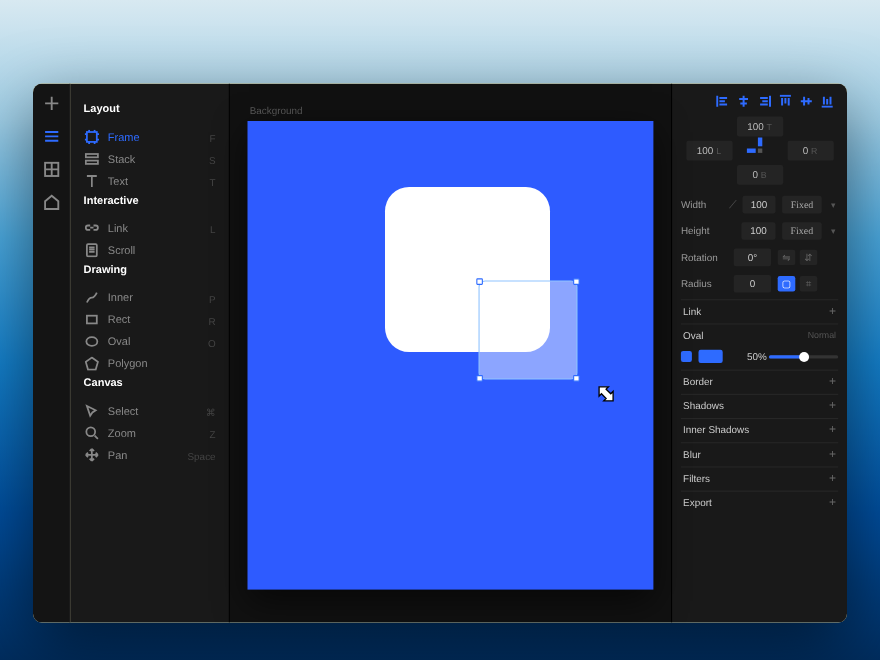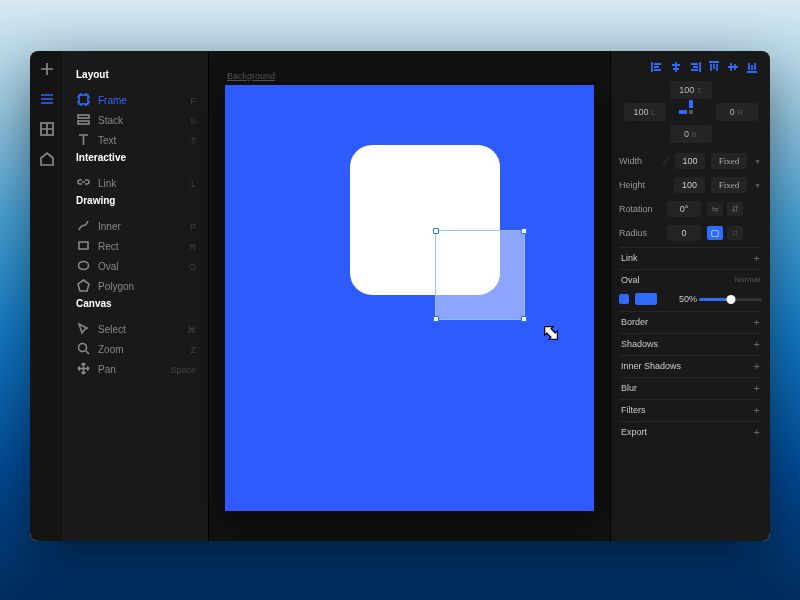--- a/index.html
+++ b/index.html
@@ -1,21 +1,21 @@
 <!DOCTYPE html>
 <html><head>
 <meta charset="utf-8">
 <style>
   * { margin:0; padding:0; box-sizing:border-box; font-family: -apple-system, Helvetica, Arial, sans-serif; }
   html,body { width:800px; height:600px; overflow:hidden; }
   body {
     background: linear-gradient(to bottom,#d8e9f1 0%,#9fcee6 18%,#4aa6db 36%,#147ec8 55%,#004c9a 78%,#002d5e 100%);
   }
   .app {
-    position:absolute; left:30px; top:51px; width:740px; height:490px;
+    position:absolute; left:30px; top:76px; width:740px; height:490px;
     background:#fef9c3; border-radius:8px; box-shadow:0 20px 60px rgba(0,0,0,.5);
     display:flex; color:#ddd; font-size:10px; overflow:hidden;
   }
 
   
   .toolbar { width:34px; background:#141414; padding-top:10px; display:flex; flex-direction:column; align-items:center; gap:14px; border-right:1px solid #1f1f1f;}
   .toolbar .ico { width:16px; height:16px; display:flex; align-items:center; justify-content:center; color:#888; cursor:pointer;}
   .toolbar .ico.active { color:#2E6BFF; }
   .toolbar .ico svg{width:16px;height:16px;stroke:currentColor;fill:none;stroke-width:1.7;}
 
@@ -24,21 +24,21 @@
   .sidebar h4 { font-size:10px; font-weight:600; color:#fff; margin:6px 0 6px 4px; }
   .sidebar .item { display:flex; align-items:flex-end; height:20px; padding:0 4px; border-radius:3px; color:#888; cursor:pointer;}
   .sidebar .item.active { color:#2E6BFF; }
   .sidebar .item .ic { width:14px; height:14px; margin-right:8px; display:flex;align-items:center;justify-content:center;}
   .sidebar .item .ic svg{width:13px;height:13px;stroke:currentColor;fill:none;stroke-width:1.6;}
   .sidebar .item .sc { margin-left:auto; color:#444; font-size:9px;}
 
   
   .center { flex:1; background:#111; display:flex; flex-direction:column; }
   .canvas-wrap { flex:1; padding:20px 16px 30px 16px; display:flex; flex-direction:column;}
-  .canvas-label { font-size:9px; color:#5a5a5a; margin-bottom:4px; padding-left:2px;text-decoration:underline;}
+  .canvas-label { font-size:9px; color:#5a5a5a; margin-bottom:4px; padding-left:2px;}
   .canvas { flex:1; background:#2e5bff; position:relative; box-shadow:0 10px 30px rgba(0,0,0,.6);}
   .shape-white { position:absolute; left:125px; top:60px; width:150px; height:150px; background:#fff; border-radius:22px;}
   .shape-sel { position:absolute; left:210px; top:145px; width:90px; height:90px; background:rgba(255,255,255,.45); border:1px solid #8fc3ff; border-radius:6px;}
   .handle { position:absolute; width:6px; height:6px; background:#fff; border:1px solid #2E6BFF; border-radius:1px;}
   .cursor { position:absolute; left:315px; top:240px; width:20px; height:20px;}
   .cursor svg{width:20px;height:20px;}
 
   
   .inspector { width:160px; background:#191919; border-left:1px solid #000; padding:6px 8px 10px 8px; overflow:hidden;}
   .align-row { display:flex; justify-content:flex-end; gap:7px; padding:4px 4px 8px 4px;}
@@ -134,20 +134,30 @@
       <h4>Interactive</h4>
       <div class="item">
         <span class="ic">
           <svg viewBox="0 0 13 13">
             <path d="M5 8H3a2 2 0 010-4h2M8 4h2a2 2 0 010 4H8M5 6h3"></path>
           </svg>
         </span>
         <span>Link</span>
         <span class="sc">L</span>
       </div>
+      <div class="item">
+        <span class="ic">
+          <svg viewBox="0 0 13 13">
+            <rect x="2" y="1" width="9" height="11" rx="1"></rect>
+            <path d="M4 4h5M4 6h5M4 8h5"></path>
+          </svg>
+        </span>
+        <span>Scroll</span>
+        <span class="sc"></span>
+      </div>
       <h4>Drawing</h4>
       <div class="item">
         <span class="ic">
           <svg viewBox="0 0 13 13">
             <path d="M2 11c4-9 5 0 9-9"></path>
           </svg>
         </span>
         <span>Inner</span>
         <span class="sc">P</span>
       </div>

